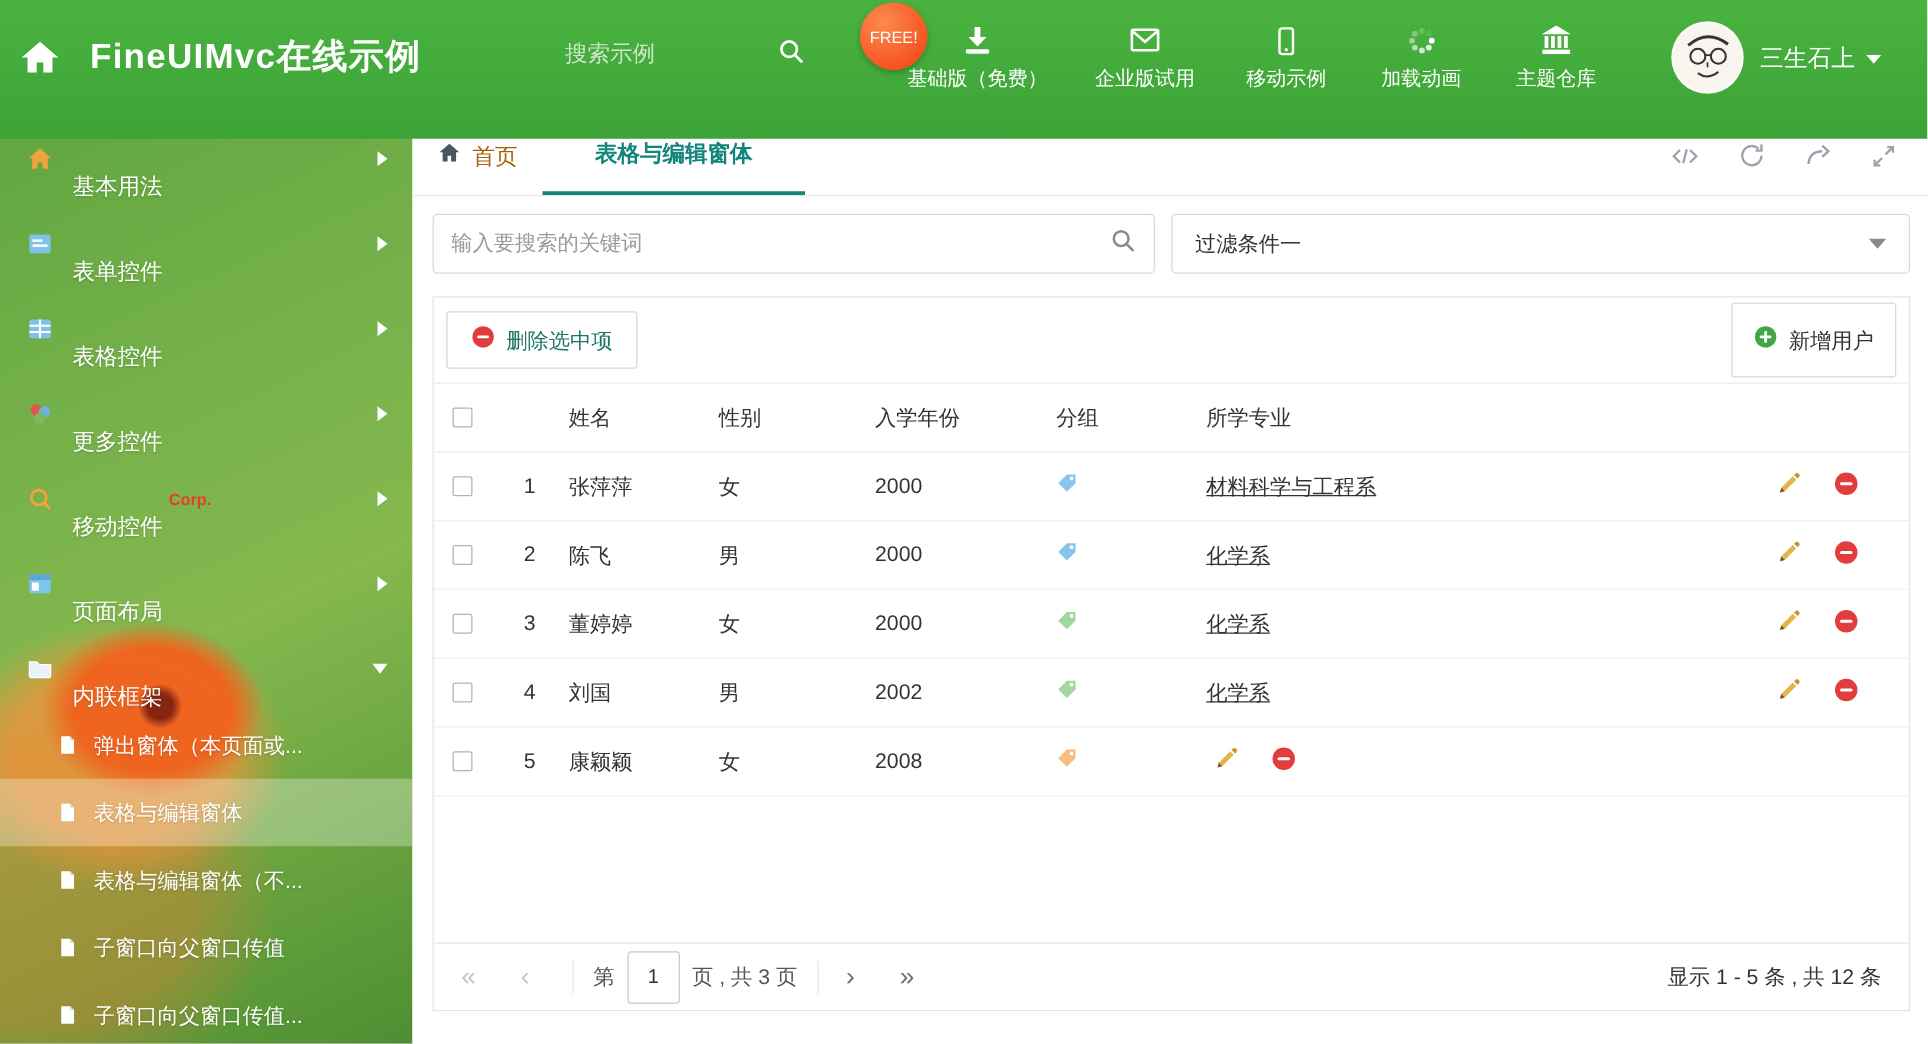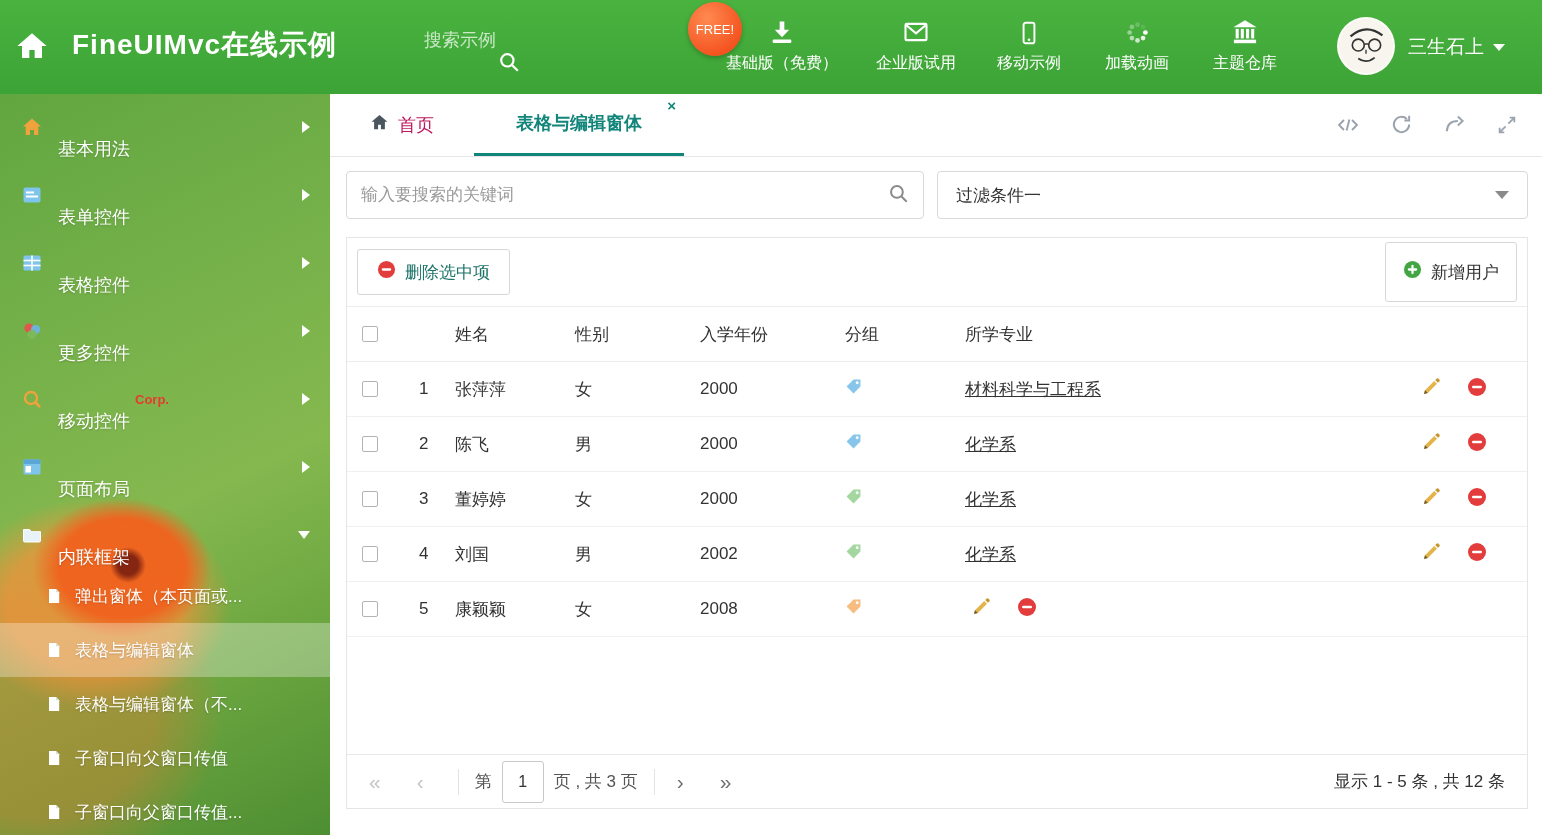--- a/index.html
+++ b/index.html
@@ -1,24 +1,24 @@
 <!DOCTYPE html>
 <html><head>
 <meta charset="utf-8">
 <style>
   * { box-sizing: border-box; margin: 0; padding: 0; }
   html,body { width:1542px; height:835px; overflow:hidden; }
   body { font-family:"Liberation Sans","DejaVu Sans",sans-serif; background:#fff; position:relative; }
 
   
-  .header{ position:absolute; top:0; left:0; width:1542px; height:94px;
+  .header{ position:absolute; top:0; left:0; width:1542px; height:111px;
     background:linear-gradient(180deg,#4ab33f 0%,#3ca336 100%); z-index:10; color:#fff;}
   .h-home{ position:absolute; left:16px; top:30px; }
   .h-title{ position:absolute; left:72px; top:26px; font-size:28px; font-weight:bold; letter-spacing:1px; }
-  .h-search{ position:absolute; left:404px; top:30px; width:210px; display:flex; align-items:center;flex-direction:column; }
+  .h-search{ position:absolute; left:452px; top:30px; width:210px; display:flex; align-items:center; }
   .h-search input{ background:transparent; border:none; outline:none; color:#eaf6e6; font-size:18px; width:170px; }
   .h-search input::placeholder{ color:rgba(255,255,255,.72); }
   .free-badge{ position:absolute; left:688px; top:2px; width:54px; height:54px; border-radius:50%;
     background:radial-gradient(circle at 35% 30%,#ff8a50,#f4511e 75%); display:flex; align-items:center; justify-content:center;
     font-size:13px; font-weight:normal; color:#fff; box-shadow:0 2px 5px rgba(0,0,0,.25); z-index:12;}
   .h-nav{ position:absolute; left:726px; top:16px; display:flex; gap:38px; align-items:flex-start; }
   .h-nav-item{ display:flex; flex-direction:column; align-items:center; gap:7px; font-size:16px; cursor:pointer; min-width:70px;}
   .h-nav-item .nicon{ height:30px; display:flex; align-items:flex-end; }
   .avatar{ position:absolute; left:1337px; top:17px; width:58px; height:58px; border-radius:50%; overflow:hidden;
     border:2px solid rgba(255,255,255,.65); background:#f7f5ee; }
@@ -43,21 +43,21 @@
   .chev-right{ width:0;height:0;border-top:6px solid transparent;border-bottom:6px solid transparent;border-left:8px solid #fff; }
   .chev-down{ width:0;height:0;border-left:6px solid transparent;border-right:6px solid transparent;border-top:8px solid #fff; }
   .side-sub{ height:54px; display:flex; align-items:center; padding:0 18px 0 46px; color:#fff; cursor:pointer; font-size:17px;
     text-shadow:0 1px 2px rgba(0,0,0,.18);}
   .side-sub .subicon{ margin-right:13px; display:flex; }
   .side-sub.active{ background:rgba(255,255,255,.30); }
 
   
   .main{ position:absolute; left:330px; top:93px; width:1212px; height:742px; background:#fff; }
   .tabbar{ height:64px; border-bottom:1px solid #e7e7e7; display:flex; align-items:stretch; }
-  .tab{ display:flex; align-items:center; gap:9px; padding:0 40px; font-size:18px; color:#be185d; cursor:pointer; position:relative;}
+  .tab{ display:flex; align-items:center; gap:9px; padding:0 20px; font-size:18px; color:#a16207; cursor:pointer; position:relative;}
   .tab.active{ color:#12857a; font-weight:bold; padding:0 42px; border-bottom:3px solid #12857a; }
   .tab-close{ position:absolute; top:5px; right:8px; font-size:15px; font-weight:bold; color:#12857a; cursor:pointer; line-height:1;}
   .tab-tools{ margin-left:auto; display:flex; align-items:center; gap:30px; padding-right:24px; }
   .tool-ic{ cursor:pointer; display:flex; }
 
   .content{ padding:14px 14px 0 16px; }
   .filter-row{ display:flex; gap:13px; }
   .search-box{ width:578px; height:48px; border:1px solid #d9d9d9; border-radius:4px; display:flex; align-items:center; padding:0 14px; background:#fff;}
   .search-box input{ flex:1; border:none; outline:none; font-size:17px; color:#a16207; font-family:inherit;}
   .search-box input::placeholder{ color:#9a9a9a; }

